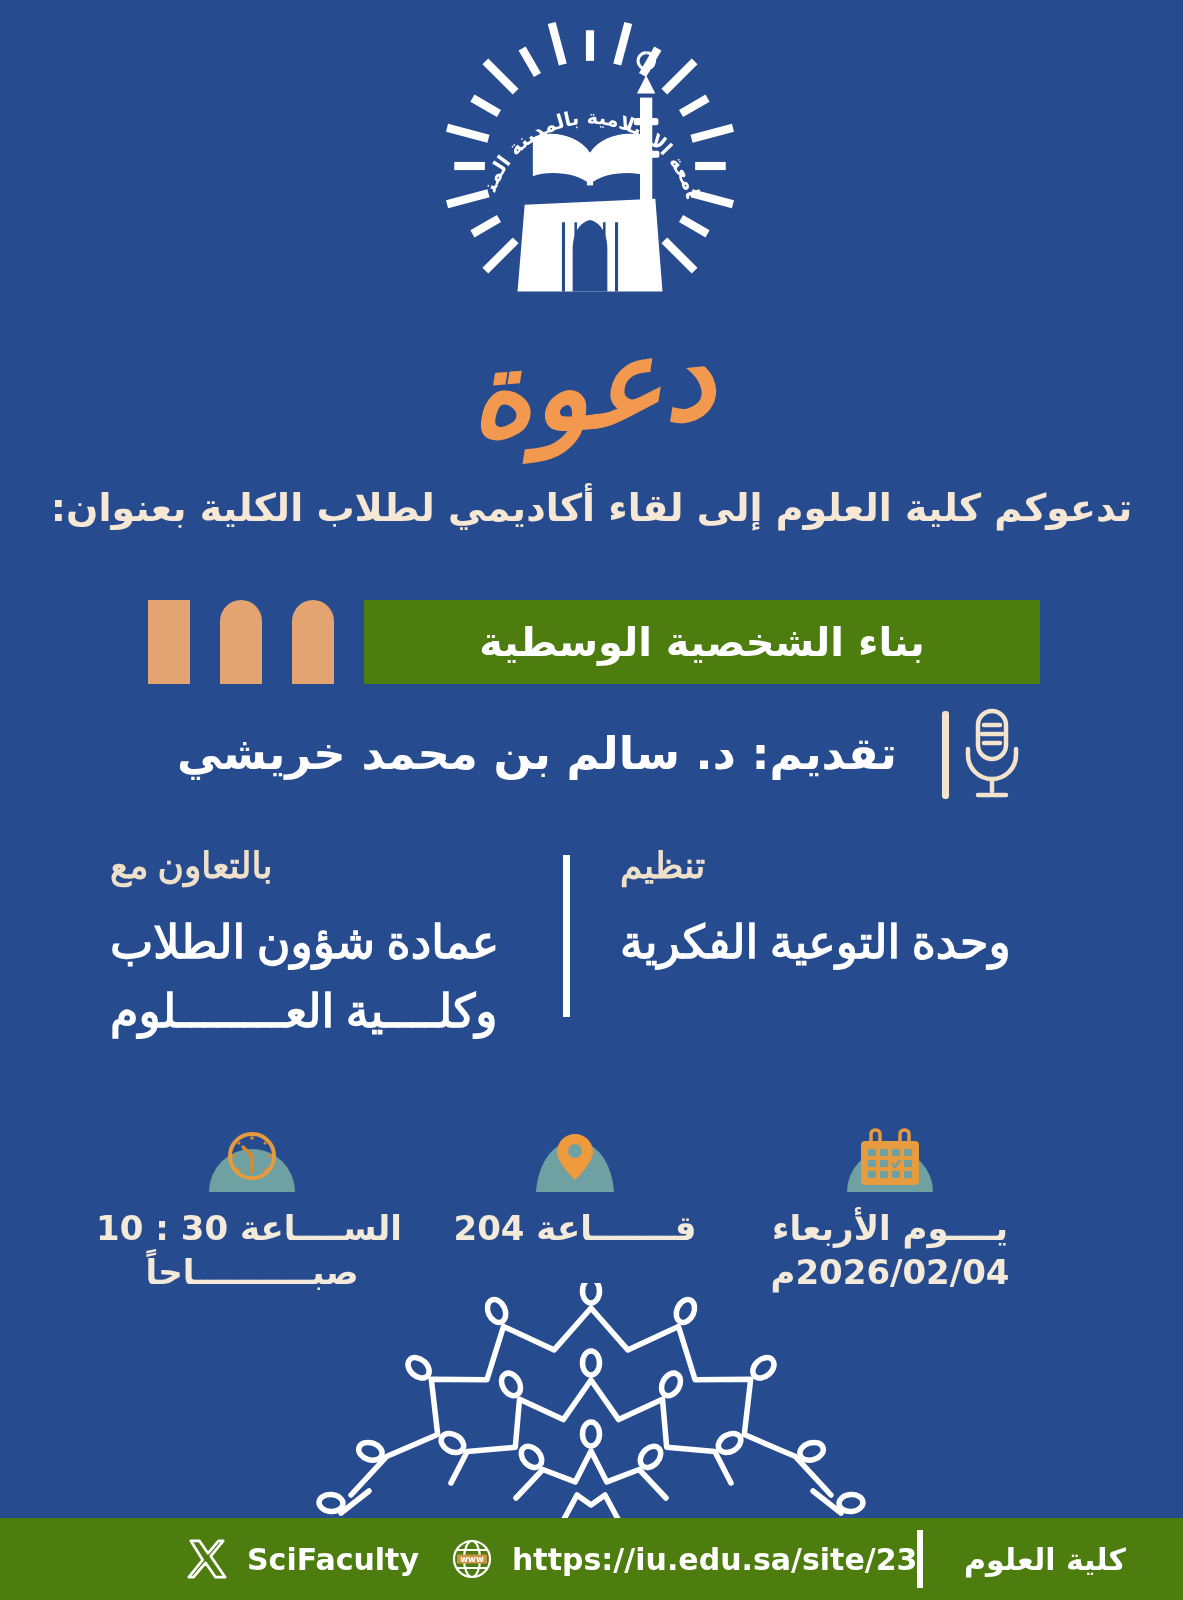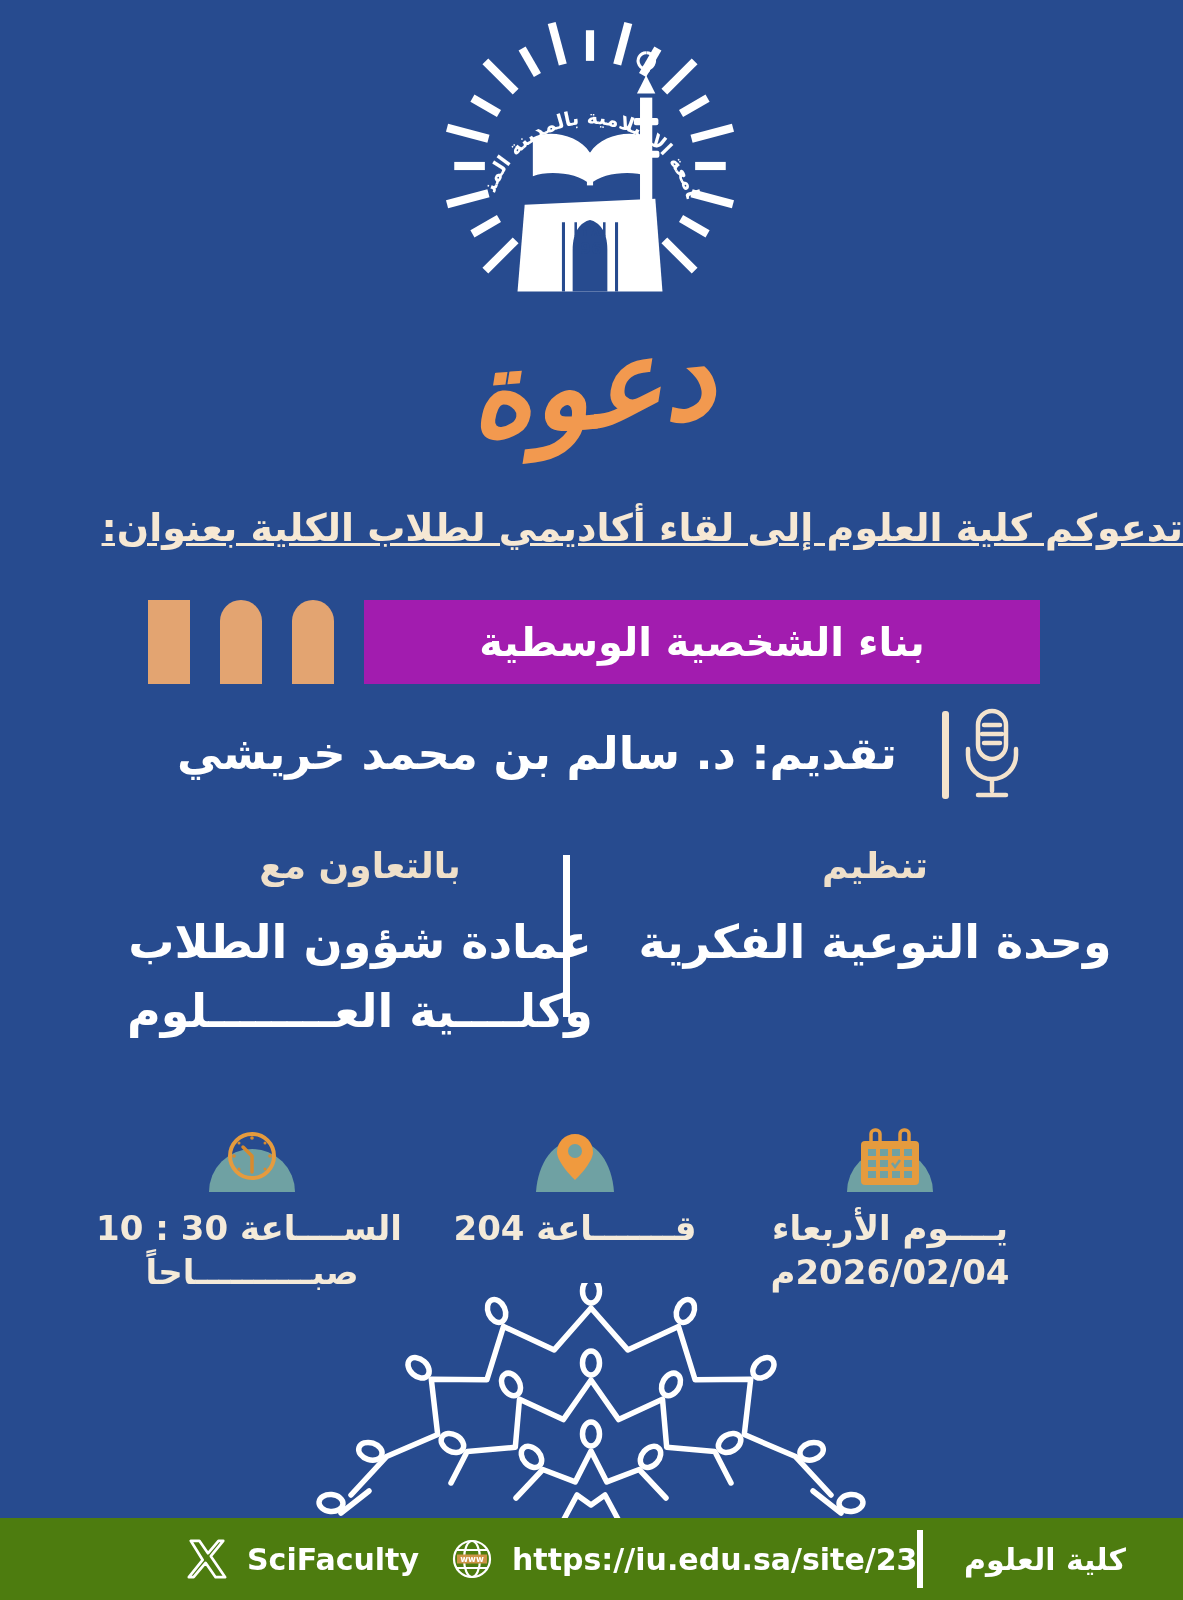--- a/index.html
+++ b/index.html
@@ -12,45 +12,45 @@
   
   .logo{top:18px; left:430px; width:320px; height:296px;}
   
   .daawa{
     top:322px; left:0; right:0; text-align:center;
     font-size:118px; font-weight:bold; color:#f2994f;
     transform:rotate(-5deg); line-height:1.1; font-style:italic;
   }
   
   .invite{
-    top:506px; left:0; right:0; white-space:nowrap;
-    font-size:38px; font-weight:bold; color:#f6e8d4;text-decoration:underline;
+    top:486px; left:0; right:0; text-align:center; white-space:nowrap;
+    font-size:38px; font-weight:bold; color:#f6e8d4;
   }
   
   .banner-row{
     top:600px; left:148px; right:143px; height:84px;
     display:flex; align-items:stretch; gap:30px;
   }
   .banner-main{
-    flex:1; background:#a21caf; display:flex; align-items:center; justify-content:center;
+    flex:1; background:#4d7c0f; display:flex; align-items:center; justify-content:center;
     color:#ffffff; font-size:40px; font-weight:bold; white-space:nowrap;
   }
   .banner-block{width:42px; background:#e3a471;}
   .banner-arch{border-radius:21px 21px 0 0;}
   
   .presenter-row{top:705px; left:0; right:0; height:100px;}
   .presenter-text{
     position:absolute; top:22px; left:11px; right:120px; text-align:center; white-space:nowrap;
     font-size:45px; font-weight:bold; color:#ffffff;
   }
   .mic-bar{position:absolute; top:6px; right:234px; width:7px; height:88px; background:#f3e3cd; border-radius:3px;}
   .mic-svg{position:absolute; top:2px; right:160px;}
   
   .org-divider{top:855px; left:563px; width:7px; height:162px; background:#ffffff;}
-  .org-col{top:848px; text-align:center;}
+  .org-col{top:848px; text-align:left;font-family:Liberation Serif, serif;}
   .org-right{left:620px; width:510px;}
   .org-left{left:110px; width:500px;}
   .org-heading{font-size:36px; font-weight:bold; color:#efe0ca; line-height:1; margin-bottom:24px; white-space:nowrap;}
   .org-line{font-size:46px; font-weight:bold; color:#ffffff; line-height:1.5; white-space:nowrap;}
   
   .detail{top:1128px; width:300px; text-align:center;}
   .detail-calendar{left:740px;} .detail-location{left:425px;} .detail-clock{left:102px;}
   .detail svg{display:block; margin:0 auto 14px auto;}
   .detail-line{font-size:34px; font-weight:bold; color:#f4ead9; line-height:44px; white-space:nowrap;}
   

